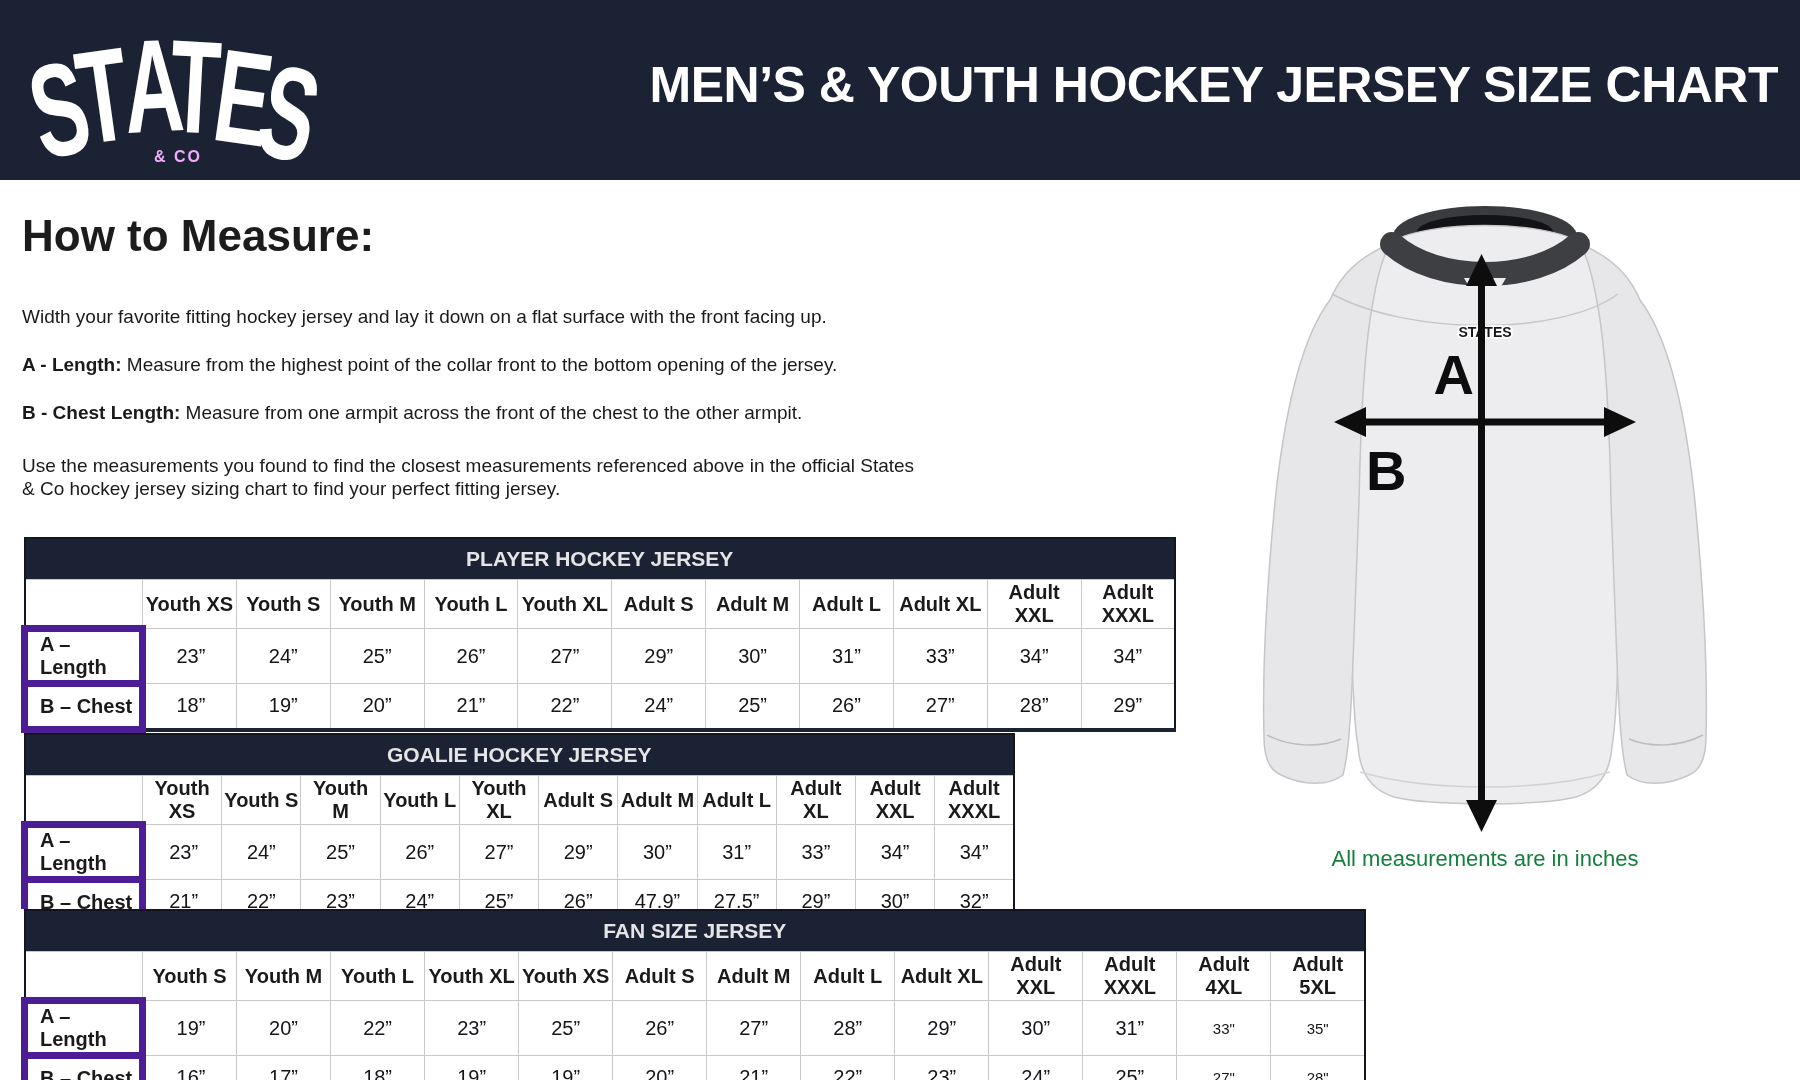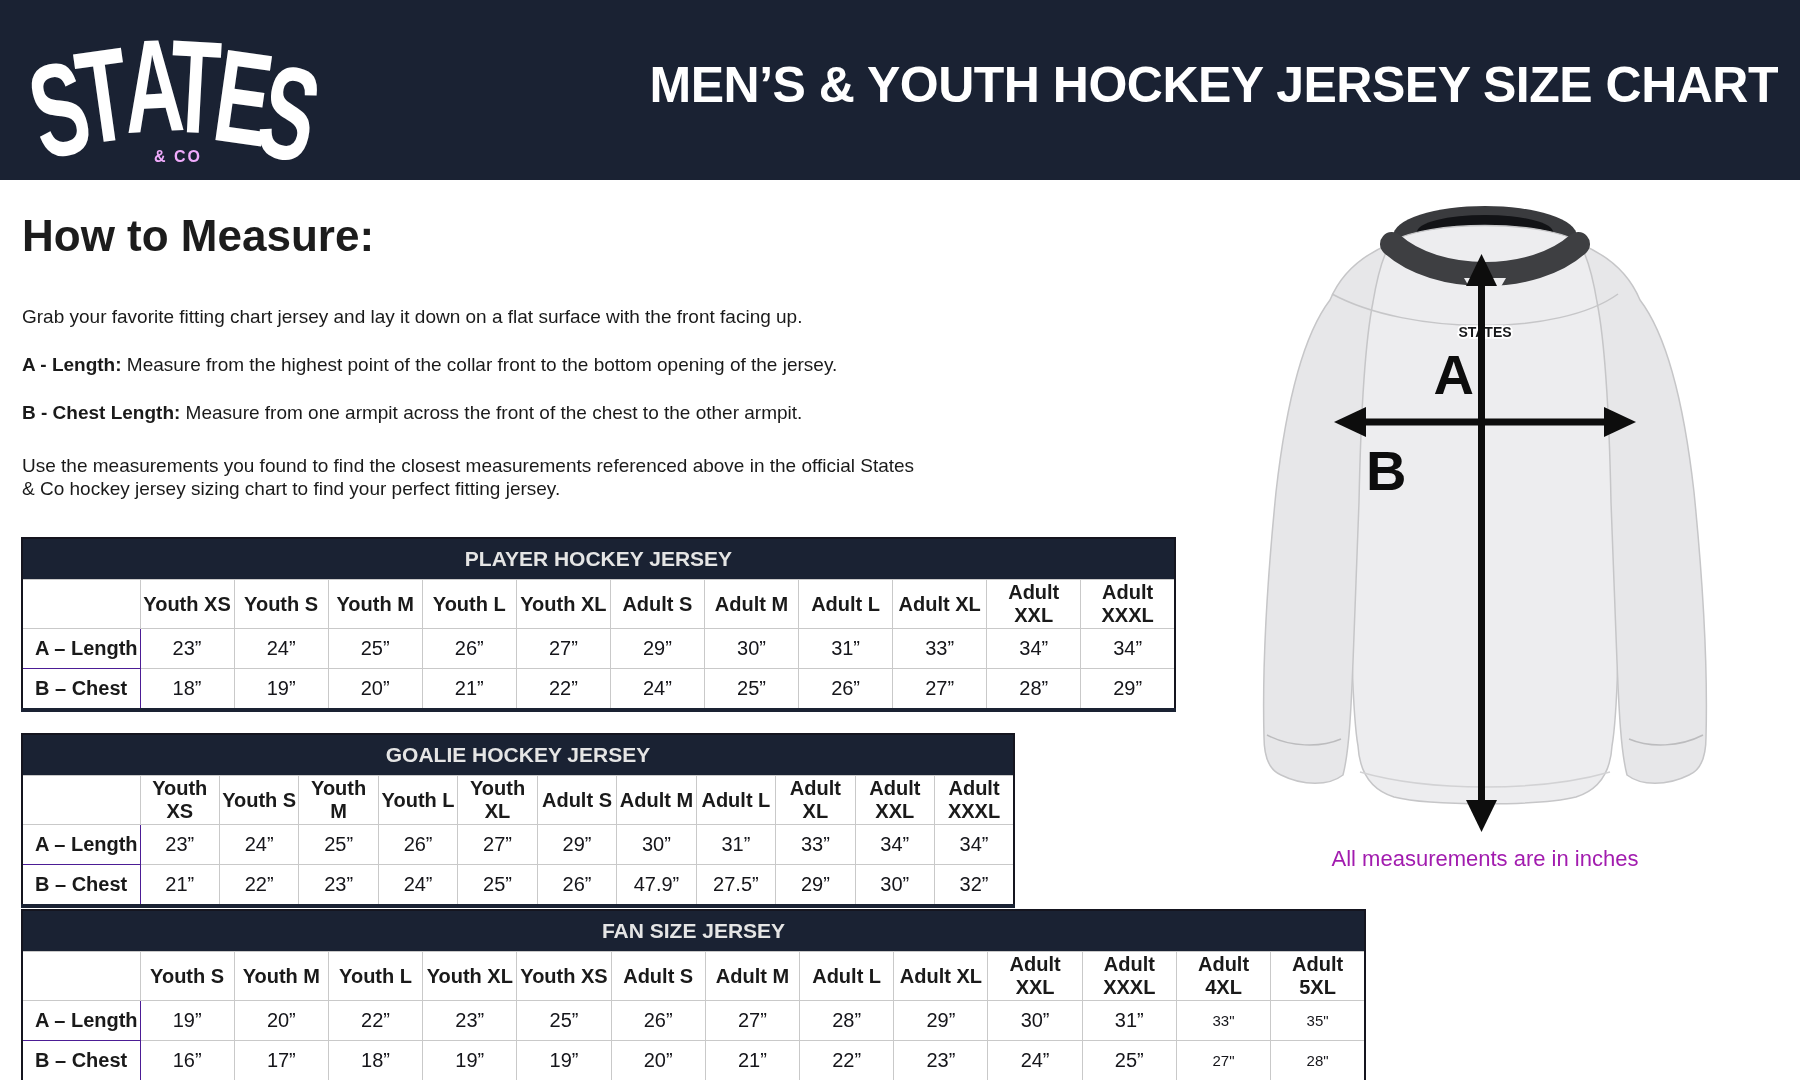--- a/index.html
+++ b/index.html
@@ -27,29 +27,29 @@
   table.size-table{position:absolute;left:21px;border-collapse:collapse;table-layout:fixed;
                    background:#fff;border:2px solid #15151f;border-bottom:4px solid #1a2233;}
   table.t0{top:537px;width:1155px;}
   table.t1{top:733px;width:994px;}
   table.t2{top:909px;width:1345px;}
   .size-table tr.band th{background:#1a2233;color:#e5e5e5;font-size:21px;font-weight:700;
                          height:38px;text-align:center;border:none;}
   .size-table tr.cols th{font-size:20px;font-weight:700;height:39px;text-align:center;
                          border:1px solid #c9c9c9;background:#fff;}
   .size-table tbody th{font-size:20px;font-weight:700;text-align:left;padding-left:12px;
-                       border:1px solid #4c1d95;height:37px;background:#fff;}
+                       border:7px solid #4c1d95;height:37px;background:#fff;}
   .size-table tbody td{font-size:20px;font-weight:400;color:#15151a;text-align:center;
                        border:1px solid #c9c9c9;height:37px;background:#fff;}
   table.t2 tbody td:nth-child(13),table.t2 tbody td:nth-child(14){font-size:15px;}
 
   
   .jersey-svg{position:absolute;left:1240px;top:190px;width:560px;height:700px;}
   .caption{position:absolute;left:1240px;top:846px;width:490px;text-align:center;
-           font-size:22px;color:#a21caf;}
+           font-size:22px;color:#15803d;}
 </style>
 </head>
 <body>
 
 <div class="page">
 
   <div class="header">
     <div class="logo" id="logo-arc">
       <div class="logo-sub">&amp; CO</div>
     <span class="logo-letter" style="left: 0px; top: 33px; transform: rotate(-13deg) scale(0.82, 1.32);">S</span>
@@ -57,21 +57,21 @@
         <span class="logo-letter" style="left: 92px; top: 8px; transform: rotate(-3deg) scale(0.82, 1.32);">A</span>
         <span class="logo-letter" style="left: 138px; top: 8px; transform: rotate(3deg) scale(0.82, 1.32);">T</span>
         <span class="logo-letter" style="left: 184px; top: 18px; transform: rotate(8deg) scale(0.82, 1.32);">E</span>
         <span class="logo-letter" style="left: 230px; top: 33px; transform: rotate(13deg) scale(0.82, 1.32);">S</span>
       </div>
     <div class="header-title">MEN’S &amp; YOUTH HOCKEY JERSEY SIZE CHART</div>
   </div>
 
   <div class="howto">
     <h1>How to Measure:</h1>
-    <p>Grab your favorite fitting chart jersey and lay it down on a flat surface with the front facing up.</p>
+    <p>Width your favorite fitting hockey jersey and lay it down on a flat surface with the front facing up.</p>
     <p><span class="lbl">A - Length:</span><span> Measure from the highest point of the collar front to the bottom opening of the jersey.</span></p>
     <p><span class="lbl">B - Chest Length:</span><span> Measure from one armpit across the front of the chest to the other armpit.</span></p>
     <p class="outro">Use the measurements you found to find the closest measurements referenced above in the official States &amp; Co hockey jersey sizing chart to find your perfect fitting jersey.</p>
   </div>
 
   <div id="tables">
       <table class="size-table t0">
         <colgroup>
           <col style="width: 118px;">
           <col>

